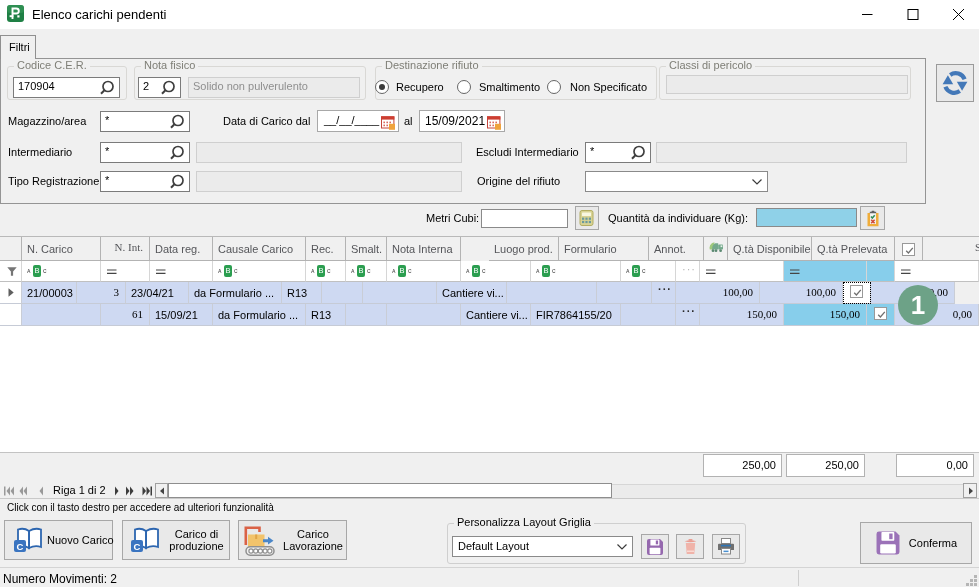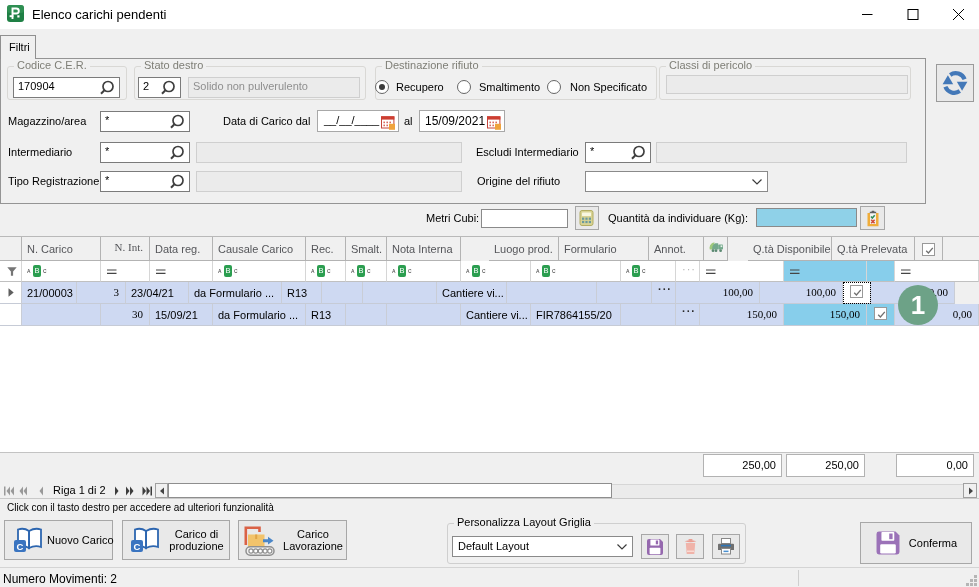--- a/index.html
+++ b/index.html
@@ -98,21 +98,21 @@
     </div>
   <div class="searchbox" style="left:13px;top:77px;width:107px;height:21px">
       <span class="txt">170904</span>
     <svg width="17" height="18" viewBox="0 0 17 18">
         <circle cx="9" cy="7.5" r="5" fill="none" stroke="#3f3f3f" stroke-width="1.7"></circle>
         <line x1="5.4" y1="11.3" x2="2" y2="14.8" stroke="#3f3f3f" stroke-width="2"></line>
       </svg>
   </div>
 
   <div class="group" style="left:134px;top:66px;width:232px;height:34px">
-      <span class="glabel">Stato destro</span>
+      <span class="glabel">Nota fisico</span>
     </div>
   <div class="searchbox" style="left:138px;top:77px;width:43px;height:21px">
       <span class="txt">2</span>
     <svg width="17" height="18" viewBox="0 0 17 18">
         <circle cx="9" cy="7.5" r="5" fill="none" stroke="#3f3f3f" stroke-width="1.7"></circle>
         <line x1="5.4" y1="11.3" x2="2" y2="14.8" stroke="#3f3f3f" stroke-width="2"></line>
       </svg>
   </div>
   <div class="disfield" style="left:188px;top:77px;width:172px;height:21px">Solido non pulverulento</div>
 
@@ -261,21 +261,21 @@
           <svg style="position:absolute;left:5px;top:5px" width="15" height="11" viewBox="0 0 15 11">
             <path d="M0.8 7.5 Q-0.2 3.5 2.8 1.2 Q4.6 0 5.6 0.6 L4.2 7.5 Z" fill="#9fc97c"></path>
             <path d="M3.2 7.5 Q3 2.5 6.2 1.2 L9.2 1.2 L9.2 7.5 Z" fill="#74a98c"></path>
             <rect x="9.2" y="2.6" width="4.8" height="4.9" rx="0.8" fill="#74a98c"></rect>
             <rect x="11.6" y="3.4" width="1.7" height="1.7" fill="#e8f2ec"></rect>
             <circle cx="4" cy="8.7" r="1.4" fill="#5c8a72"></circle>
             <circle cx="7" cy="8.7" r="1.4" fill="#5c8a72"></circle>
             <circle cx="11.6" cy="8.7" r="1.4" fill="#5c8a72"></circle>
           </svg>
         </div>
-        <div class="gc" style="width: 84px; margin-left: 20px;">Q.tà Disponibile</div>
+        <div class="gc" style="width: 84px;">Q.tà Disponibile</div>
         <div class="gc" style="width: 83px;">Q.tà Prelevata</div>
         <div class="gc" style="width: 28px;">
           <div class="cb" style="position:absolute;left:7px;top:6px">
             <svg width="11" height="11" viewBox="0 0 11 11">
               <path d="M2.2 5.8 L4.4 8 L8.8 2.8" fill="none" stroke="#707070" stroke-width="1.3"></path>
             </svg>
           </div>
         </div>
         <div class="gc num" style="width: 84px;">Saldo</div>
       </div>
@@ -381,21 +381,21 @@
             <svg width="11" height="11" viewBox="0 0 11 11">
               <path d="M2.2 5.8 L4.4 8 L8.8 2.8" fill="none" stroke="#707070" stroke-width="1.3"></path>
             </svg>
           </div>
         </div>
         <div class="gc num" style="width: 84px;">0,00</div>
       </div>
       <div class="grow drow">
         <div class="gc sel" style="width: 22px;"></div>
         <div class="gc" style="width: 79px;"></div>
-        <div class="gc num" style="width: 49px;">30</div>
+        <div class="gc num" style="width: 49px;">61</div>
         <div class="gc" style="width: 63px;">15/09/21</div>
         <div class="gc" style="width: 93px;">da Formulario ...</div>
         <div class="gc" style="width: 40px;">R13</div>
         <div class="gc" style="width: 41px;"></div>
         <div class="gc" style="width: 74px;"></div>
         <div class="gc" style="width: 70px;">Cantiere vi...</div>
         <div class="gc" style="width: 90px;">FIR7864155/20</div>
         <div class="gc" style="width: 55px;"></div>
         <div class="gc" style="width: 24px;">
           <span style="position:absolute;left:6px;top:1px;color:#2a2a2a;font-weight:bold;letter-spacing:1px">···</span>

